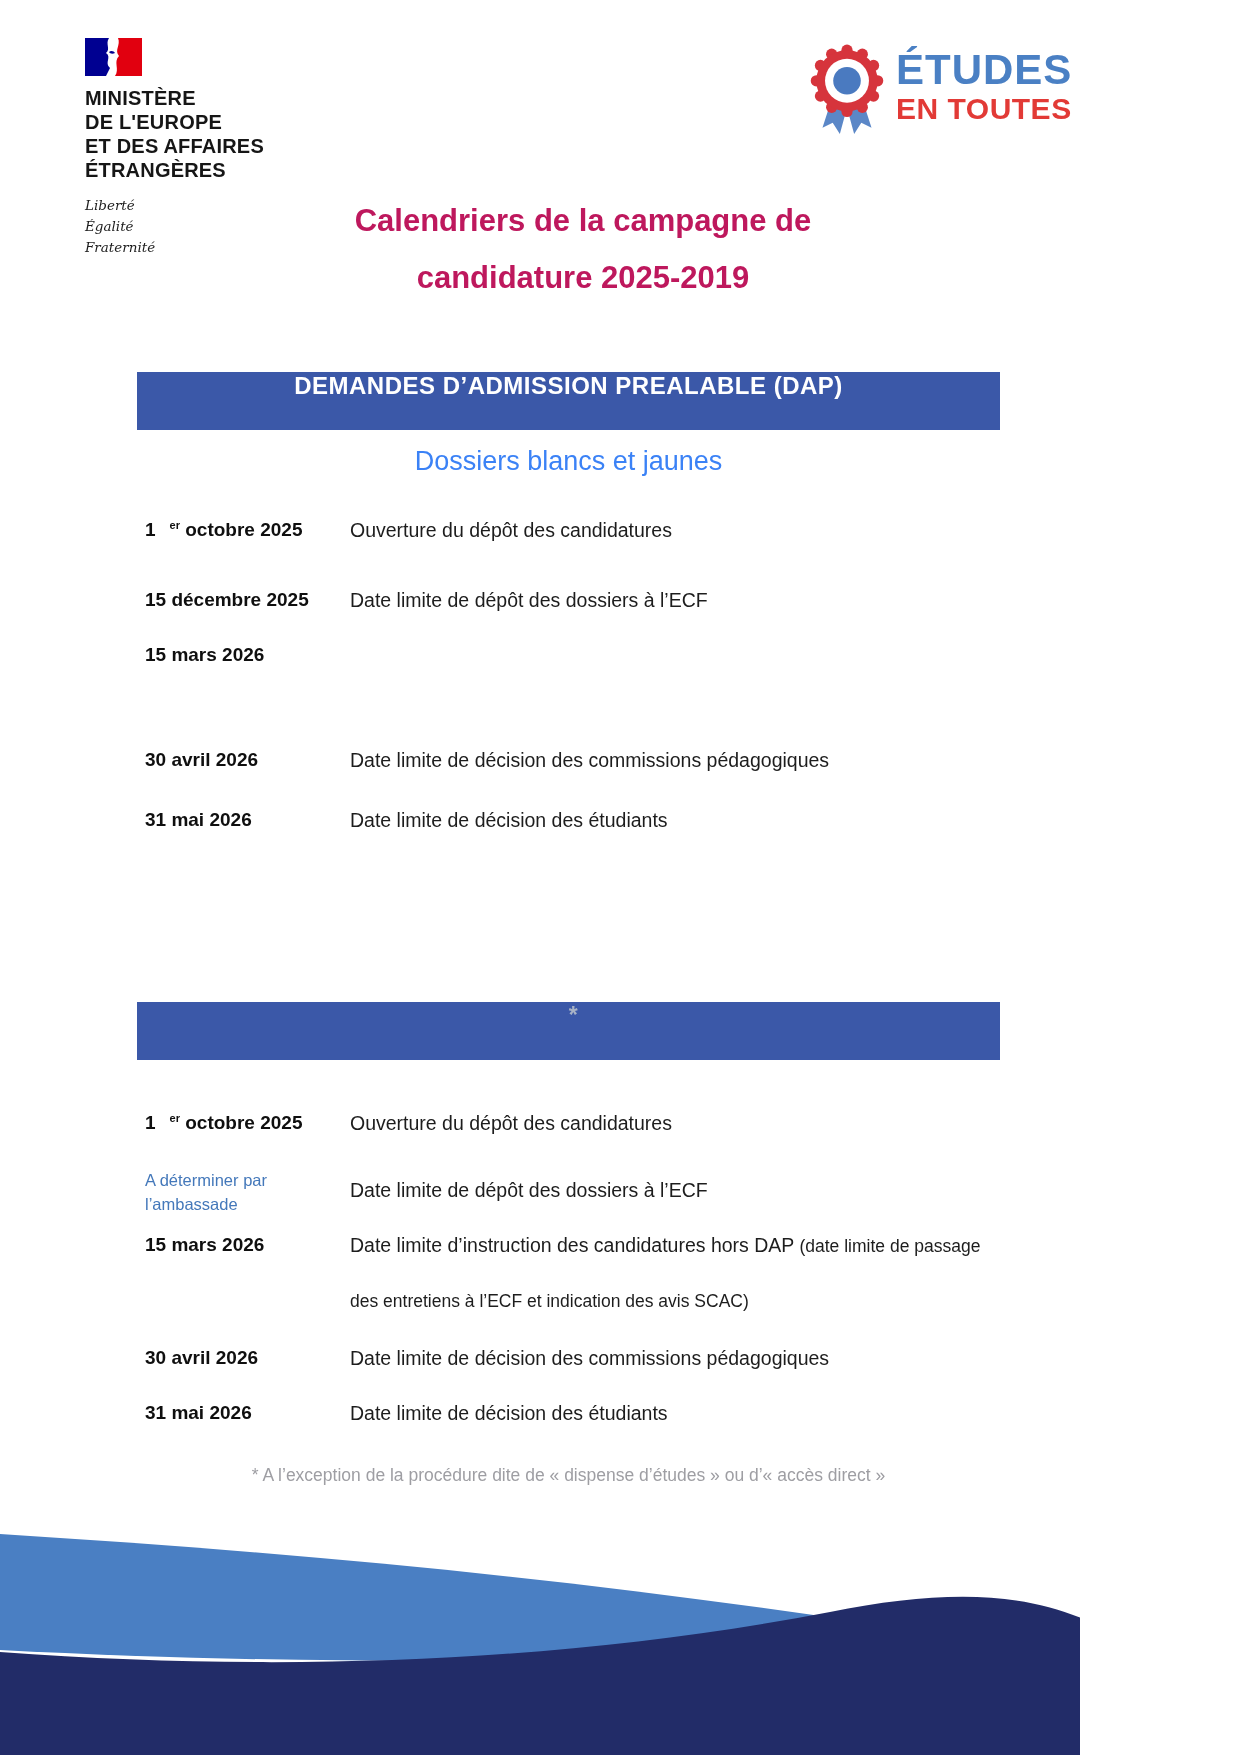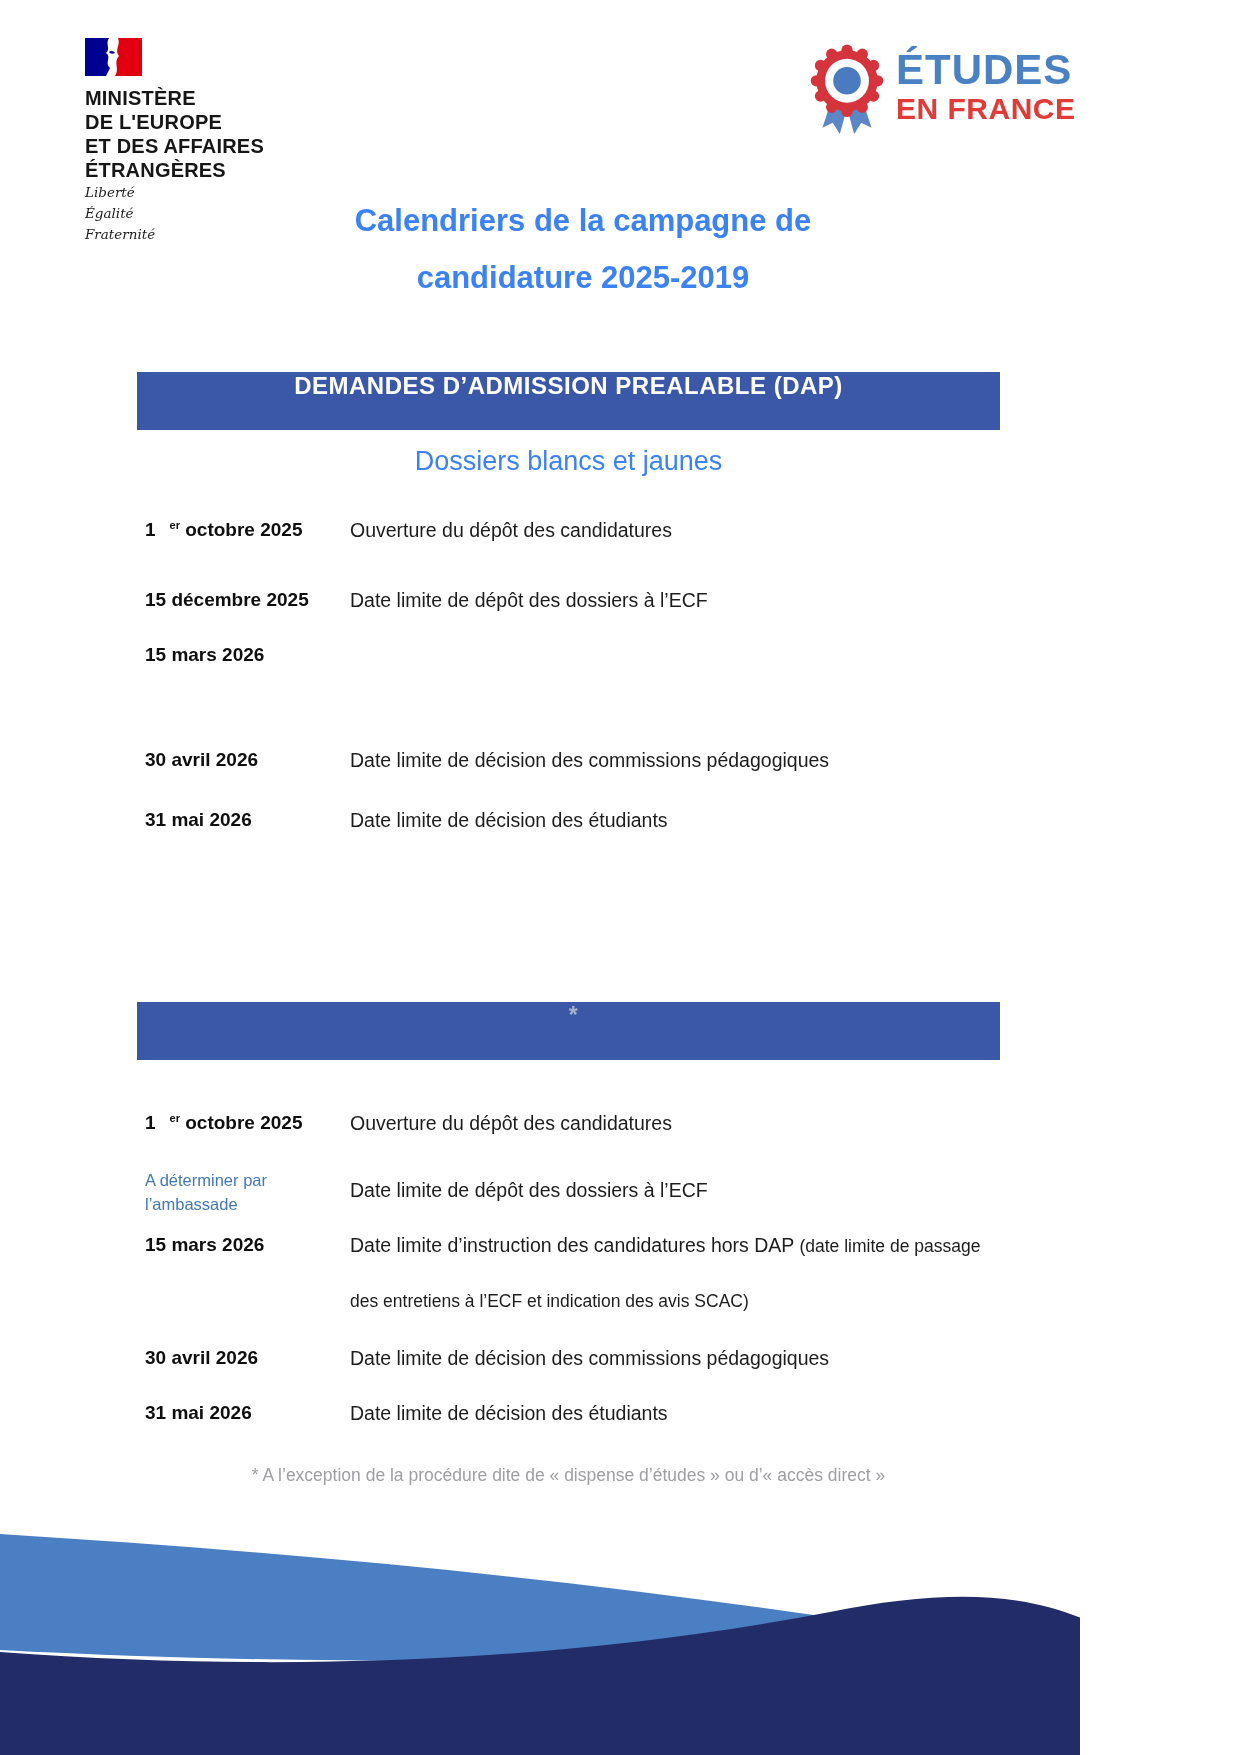--- a/index.html
+++ b/index.html
@@ -3,31 +3,31 @@
 <meta charset="utf-8">
 <style>
   html,body{margin:0;padding:0;background:#ffffff;}
   .page{position:relative;width:1080px;height:1755px;background:#fff;overflow:hidden;
         font-family:"Liberation Sans",sans-serif;color:#1d1d1d;text-decoration:underline;}
 
   
   .gov{position:absolute;left:85px;top:38px;}
   .flag{display:block;}
   .gov-name{margin-top:10px;font-weight:bold;font-size:20px;line-height:1.2;color:#161616;letter-spacing:.2px;}
-  .motto{font-family:"DejaVu Serif",serif;font-style:italic;font-size:13.5px;line-height:1.55;color:#1c1c1c;}
+  .motto{margin-top:13px;font-family:"DejaVu Serif",serif;font-style:italic;font-size:13.5px;line-height:1.55;color:#1c1c1c;}
 
   
   .ef{position:absolute;left:810px;top:44px;display:flex;gap:12px;align-items:flex-start;}
   .ef-text{padding-top:4px;}
   .ef-text .l1{font-size:42px;font-weight:bold;color:#4a80c4;letter-spacing:1px;line-height:1.05;}
   .ef-text .l2{font-size:30px;font-weight:bold;color:#e23a36;letter-spacing:.5px;line-height:1.15;}
 
   
   .title{position:absolute;top:192px;left:137px;width:892px;text-align:center;
-         font-size:31px;font-weight:bold;color:#3b82f6;line-height:1.85;}
+         font-size:31px;font-weight:bold;color:#be185d;line-height:1.85;}
 
   
   .banner{position:absolute;left:137px;width:863px;height:58px;background:#3b58a8;color:#ffffff;
           display:flex;justify-content:center;
           font-weight:bold;font-size:24px;letter-spacing:.5px;}
   #banner1{top:372px;}
   #banner2{top:1002px;}
   .banner .star{color:#a9b3c6;margin-left:10px;font-size:23px;}
 
   .subtitle{position:absolute;top:446px;left:137px;width:863px;text-align:center;
@@ -92,21 +92,21 @@
         <circle cx="36" cy="6" r="5.5"></circle>
           <circle cx="51" cy="10.02" r="5.5"></circle>
           <circle cx="61.98" cy="21" r="5.5"></circle>
         <circle cx="36" cy="36" r="30"></circle>
       </g>
       <circle cx="36" cy="36" r="21.5" fill="#ffffff"></circle>
       <circle cx="36" cy="36" r="13.5" fill="#4a7ac0"></circle>
     </svg>
     <div class="ef-text">
       <div class="l1">ÉTUDES</div>
-      <div class="l2">EN FRANCE</div>
+      <div class="l2">EN TOUTES</div>
     </div>
   </div>
 
   <div class="title">
     <div>Calendriers de la campagne de</div>
     <div>candidature 2025-2019</div>
   </div>
 
   <div class="banner" id="banner1">
     <span>DEMANDES D’ADMISSION PREALABLE (DAP)</span>

